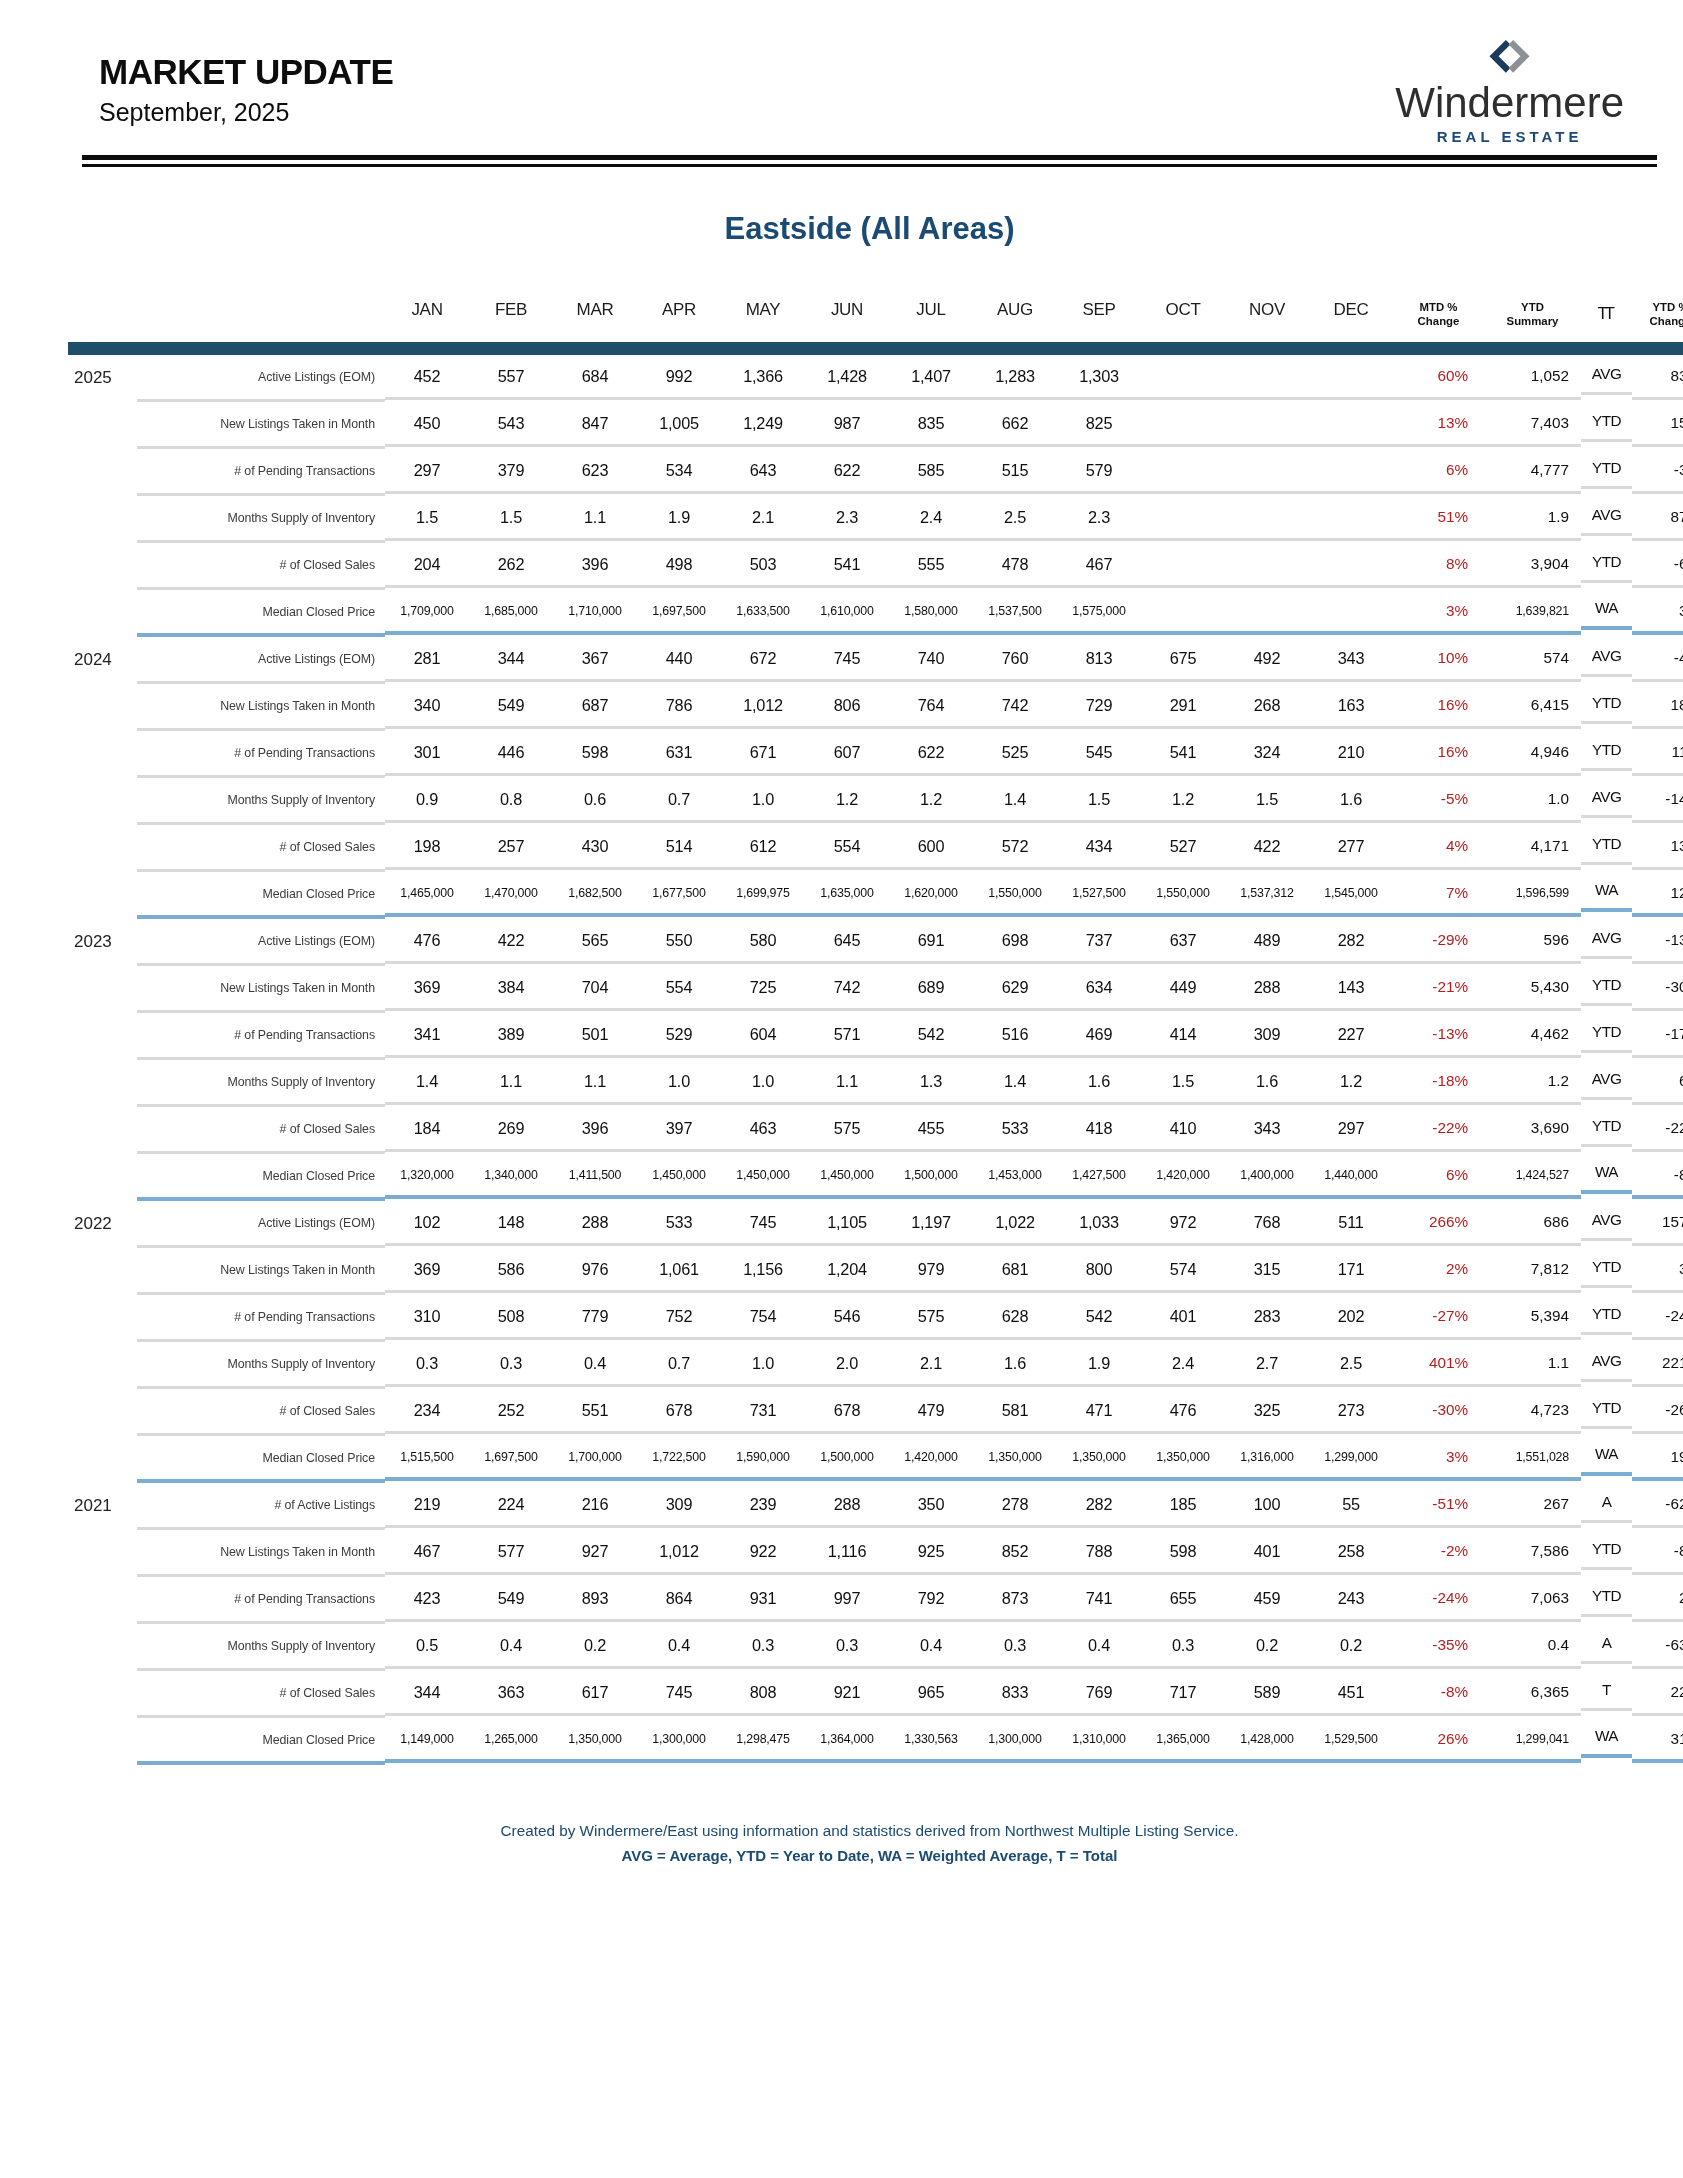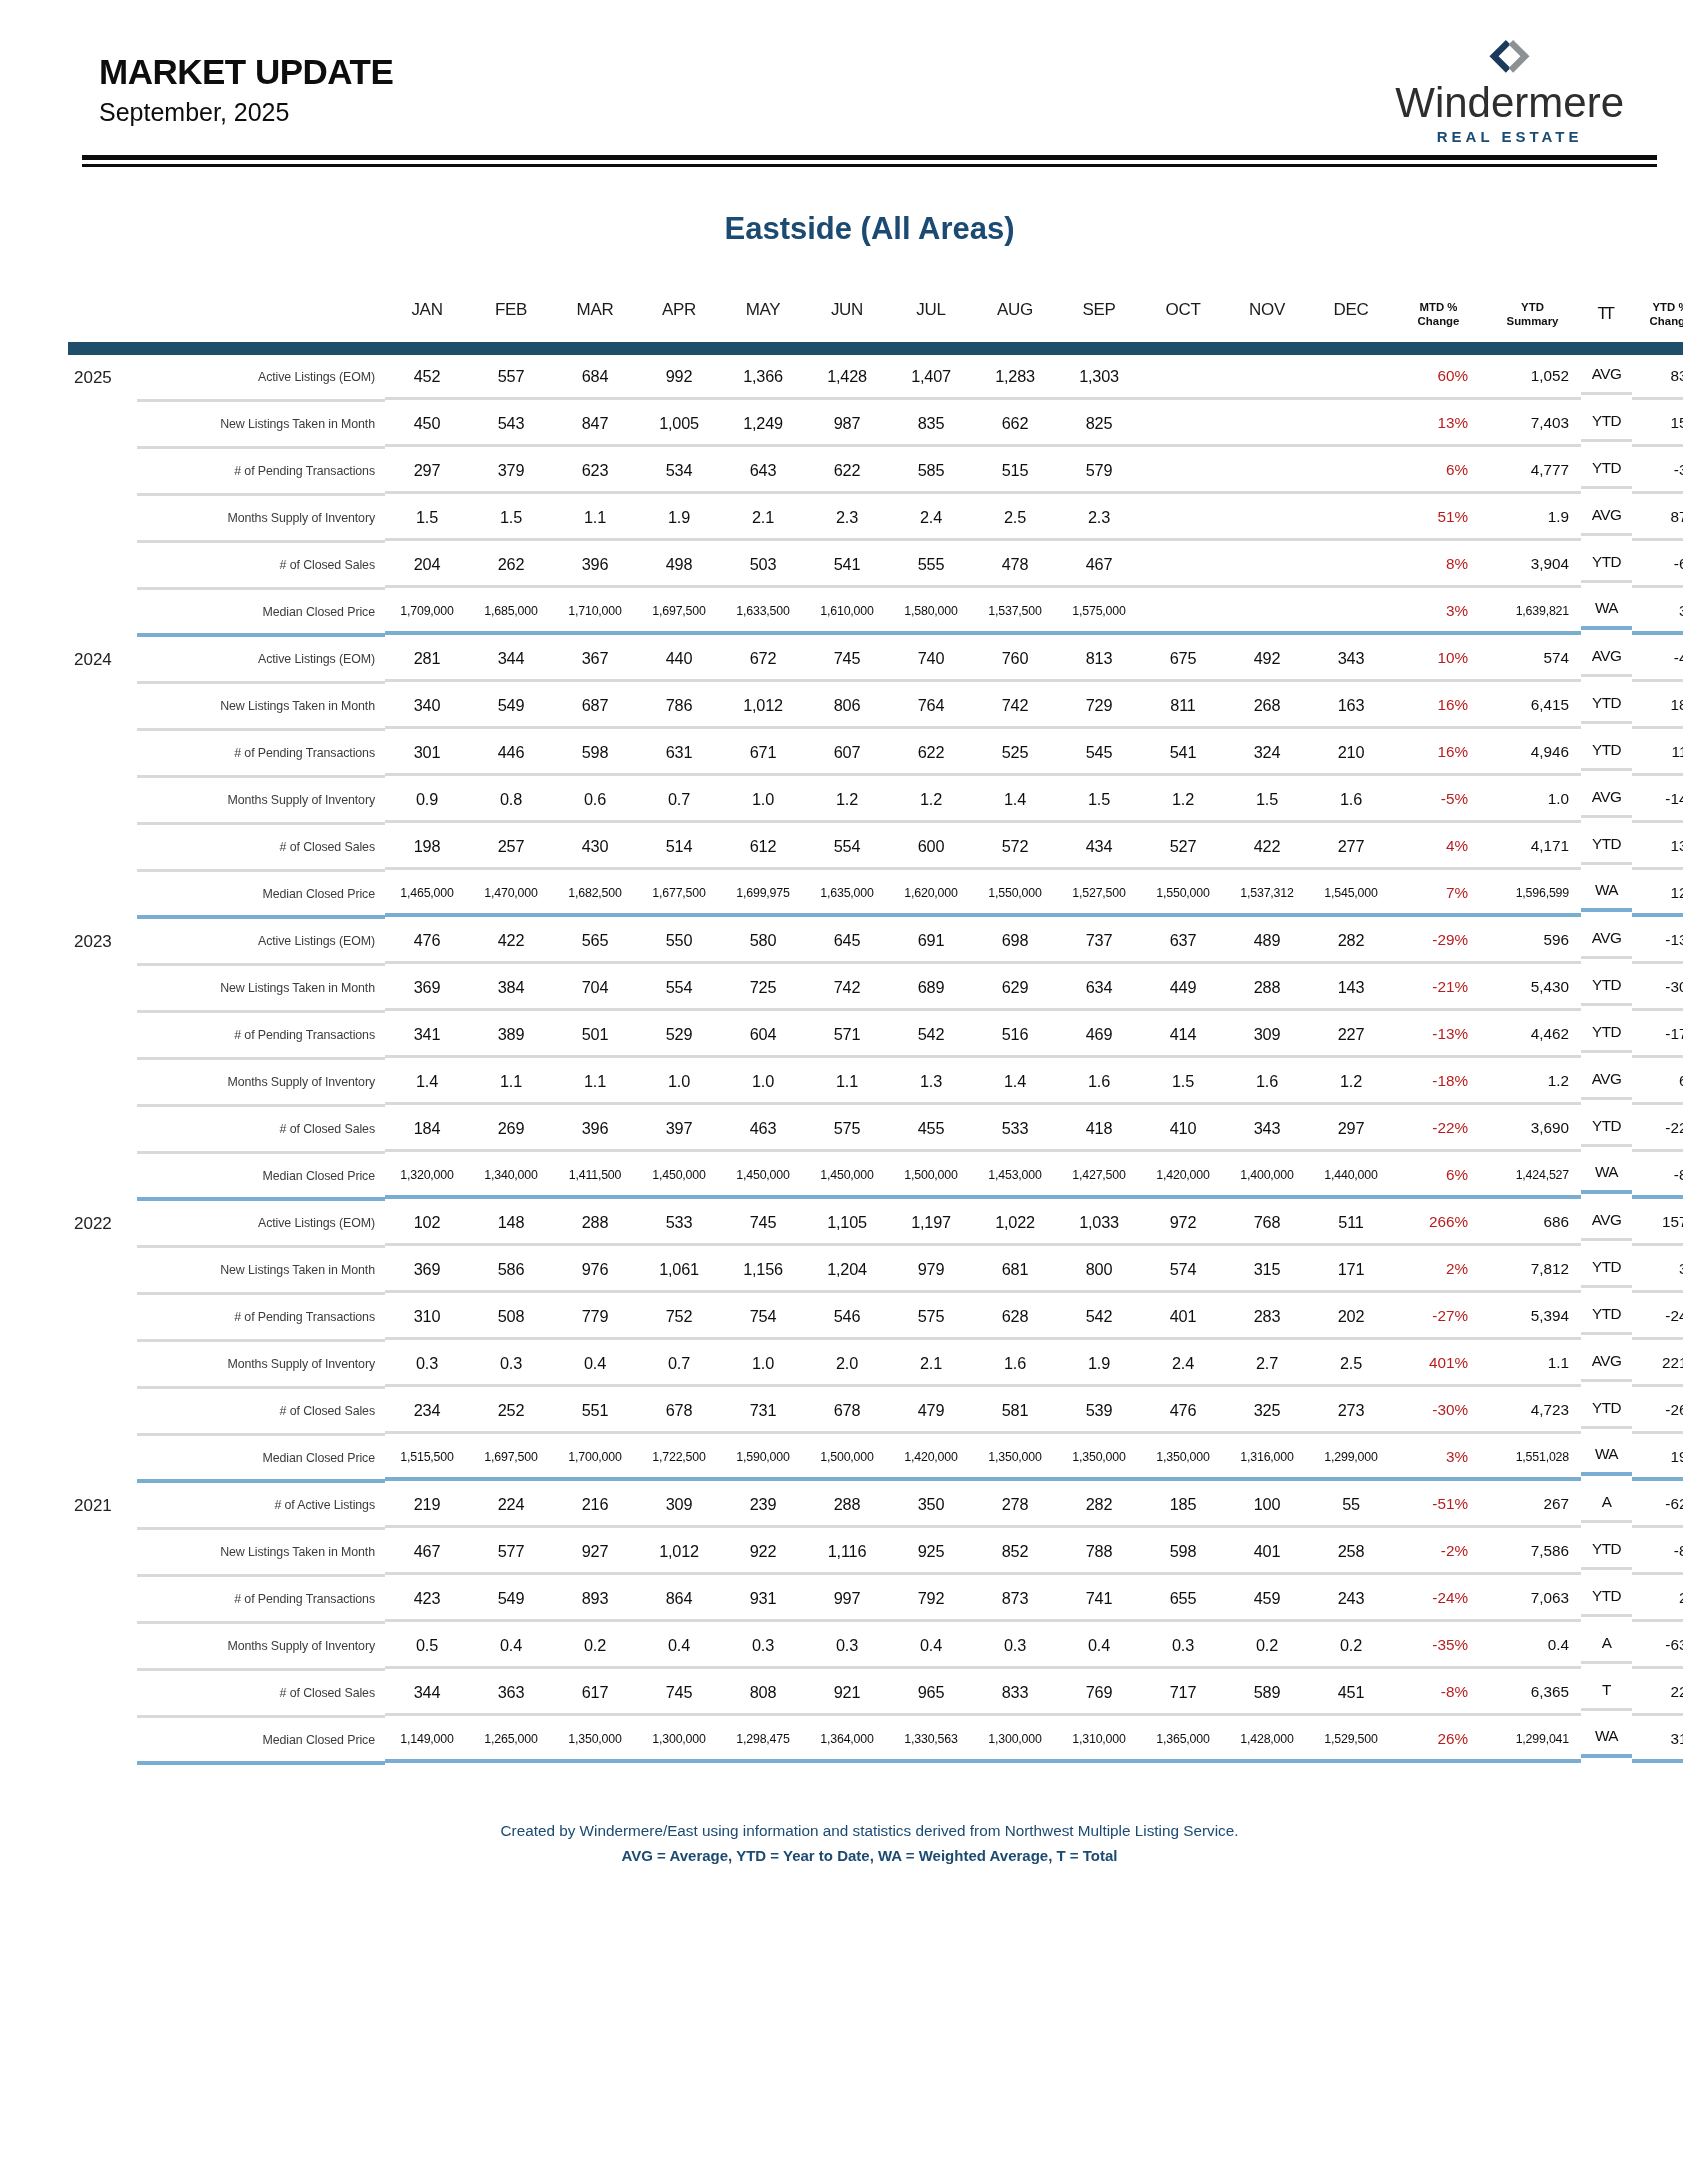--- a/index.html
+++ b/index.html
@@ -243,21 +243,21 @@
       <div class="c-label sep">New Listings Taken in Month</div>
       <div class="c-m sep">340</div>
       <div class="c-m sep">549</div>
       <div class="c-m sep">687</div>
       <div class="c-m sep">786</div>
       <div class="c-m sep">1,012</div>
       <div class="c-m sep">806</div>
       <div class="c-m sep">764</div>
       <div class="c-m sep">742</div>
       <div class="c-m sep">729</div>
-      <div class="c-m sep">811</div>
+      <div class="c-m sep">291</div>
       <div class="c-m sep">268</div>
       <div class="c-m sep">163</div>
       <div class="c-mtd sep">16%</div>
       <div class="c-ytd sep">6,415</div>
       <div class="c-tt sep">YTD</div>
       <div class="c-chg sep">18%</div>
       <div class="c-year"></div>
       <div class="c-label sep"># of Pending Transactions</div>
       <div class="c-m sep">301</div>
       <div class="c-m sep">446</div>
@@ -512,21 +512,21 @@
       <div class="c-year"></div>
       <div class="c-label sep"># of Closed Sales</div>
       <div class="c-m sep">234</div>
       <div class="c-m sep">252</div>
       <div class="c-m sep">551</div>
       <div class="c-m sep">678</div>
       <div class="c-m sep">731</div>
       <div class="c-m sep">678</div>
       <div class="c-m sep">479</div>
       <div class="c-m sep">581</div>
-      <div class="c-m sep">539</div>
+      <div class="c-m sep">471</div>
       <div class="c-m sep">476</div>
       <div class="c-m sep">325</div>
       <div class="c-m sep">273</div>
       <div class="c-mtd sep">-30%</div>
       <div class="c-ytd sep">4,723</div>
       <div class="c-tt sep">YTD</div>
       <div class="c-chg sep">-26%</div>
       <div class="c-year"></div>
       <div class="c-label sepblue">Median Closed Price</div>
       <div class="c-m sepblue small">1,515,500</div>

